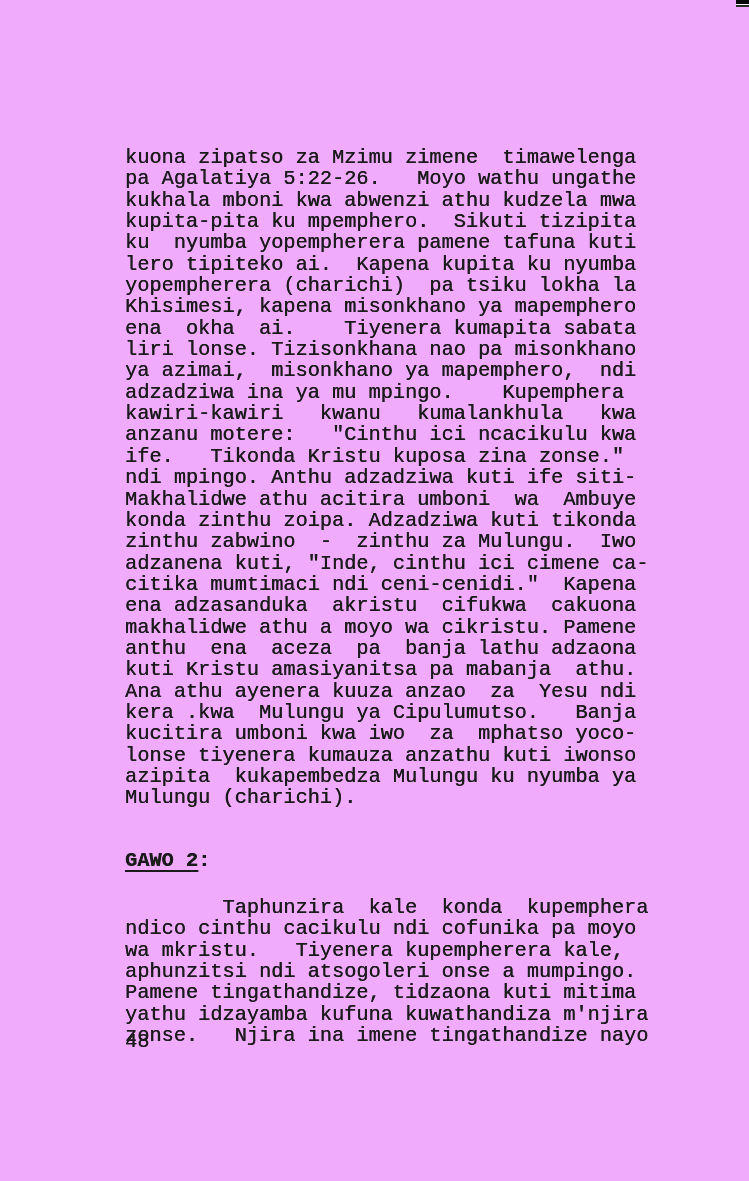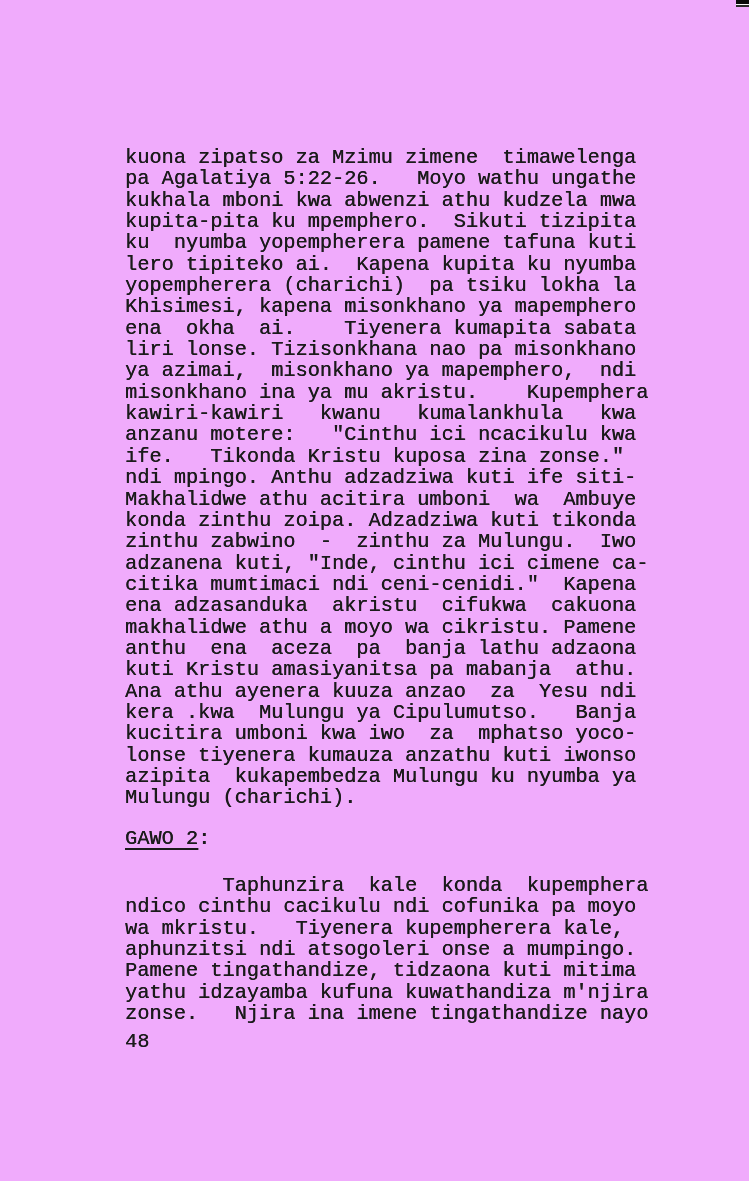--- a/index.html
+++ b/index.html
@@ -31,22 +31,23 @@
     font-size: 20.3px;
     line-height: 21.35px;
     letter-spacing: 0;
     text-shadow: 0.35px 0 0 currentColor;
   }
   .text-line {
     white-space: pre;
     height: 21.35px;
   }
   .section-heading {
-    margin-top: 19px;
+    margin-top: 41px;
     white-space: pre;
+    font-weight: bold;
   }
   .heading-underline {
     text-decoration: underline;
     text-underline-offset: 4px;
   }
   .para2 {
     margin-top: 26px;
   }
   .page-number {
     position: absolute;
@@ -73,21 +74,21 @@
         <div class="text-line">pa Agalatiya 5:22-26.   Moyo wathu ungathe</div>
         <div class="text-line">kukhala mboni kwa abwenzi athu kudzela mwa</div>
         <div class="text-line">kupita-pita ku mpemphero.  Sikuti tizipita</div>
         <div class="text-line">ku  nyumba yopempherera pamene tafuna kuti</div>
         <div class="text-line">lero tipiteko ai.  Kapena kupita ku nyumba</div>
         <div class="text-line">yopempherera (charichi)  pa tsiku lokha la</div>
         <div class="text-line">Khisimesi, kapena misonkhano ya mapemphero</div>
         <div class="text-line">ena  okha  ai.    Tiyenera kumapita sabata</div>
         <div class="text-line">liri lonse. Tizisonkhana nao pa misonkhano</div>
         <div class="text-line">ya azimai,  misonkhano ya mapemphero,  ndi</div>
-        <div class="text-line">misonkhano ina ya mu akristu.    Kupemphera</div>
+        <div class="text-line">adzadziwa ina ya mu mpingo.    Kupemphera</div>
         <div class="text-line">kawiri-kawiri   kwanu   kumalankhula   kwa</div>
         <div class="text-line">anzanu motere:   "Cinthu ici ncacikulu kwa</div>
         <div class="text-line">ife.   Tikonda Kristu kuposa zina zonse."</div>
         <div class="text-line">ndi mpingo. Anthu adzadziwa kuti ife siti-</div>
         <div class="text-line">Makhalidwe athu acitira umboni  wa  Ambuye</div>
         <div class="text-line">konda zinthu zoipa. Adzadziwa kuti tikonda</div>
         <div class="text-line">zinthu zabwino  -  zinthu za Mulungu.  Iwo</div>
         <div class="text-line">adzanena kuti, "Inde, cinthu ici cimene ca-</div>
         <div class="text-line">citika mumtimaci ndi ceni-cenidi."  Kapena</div>
         <div class="text-line">ena adzasanduka  akristu  cifukwa  cakuona</div>

